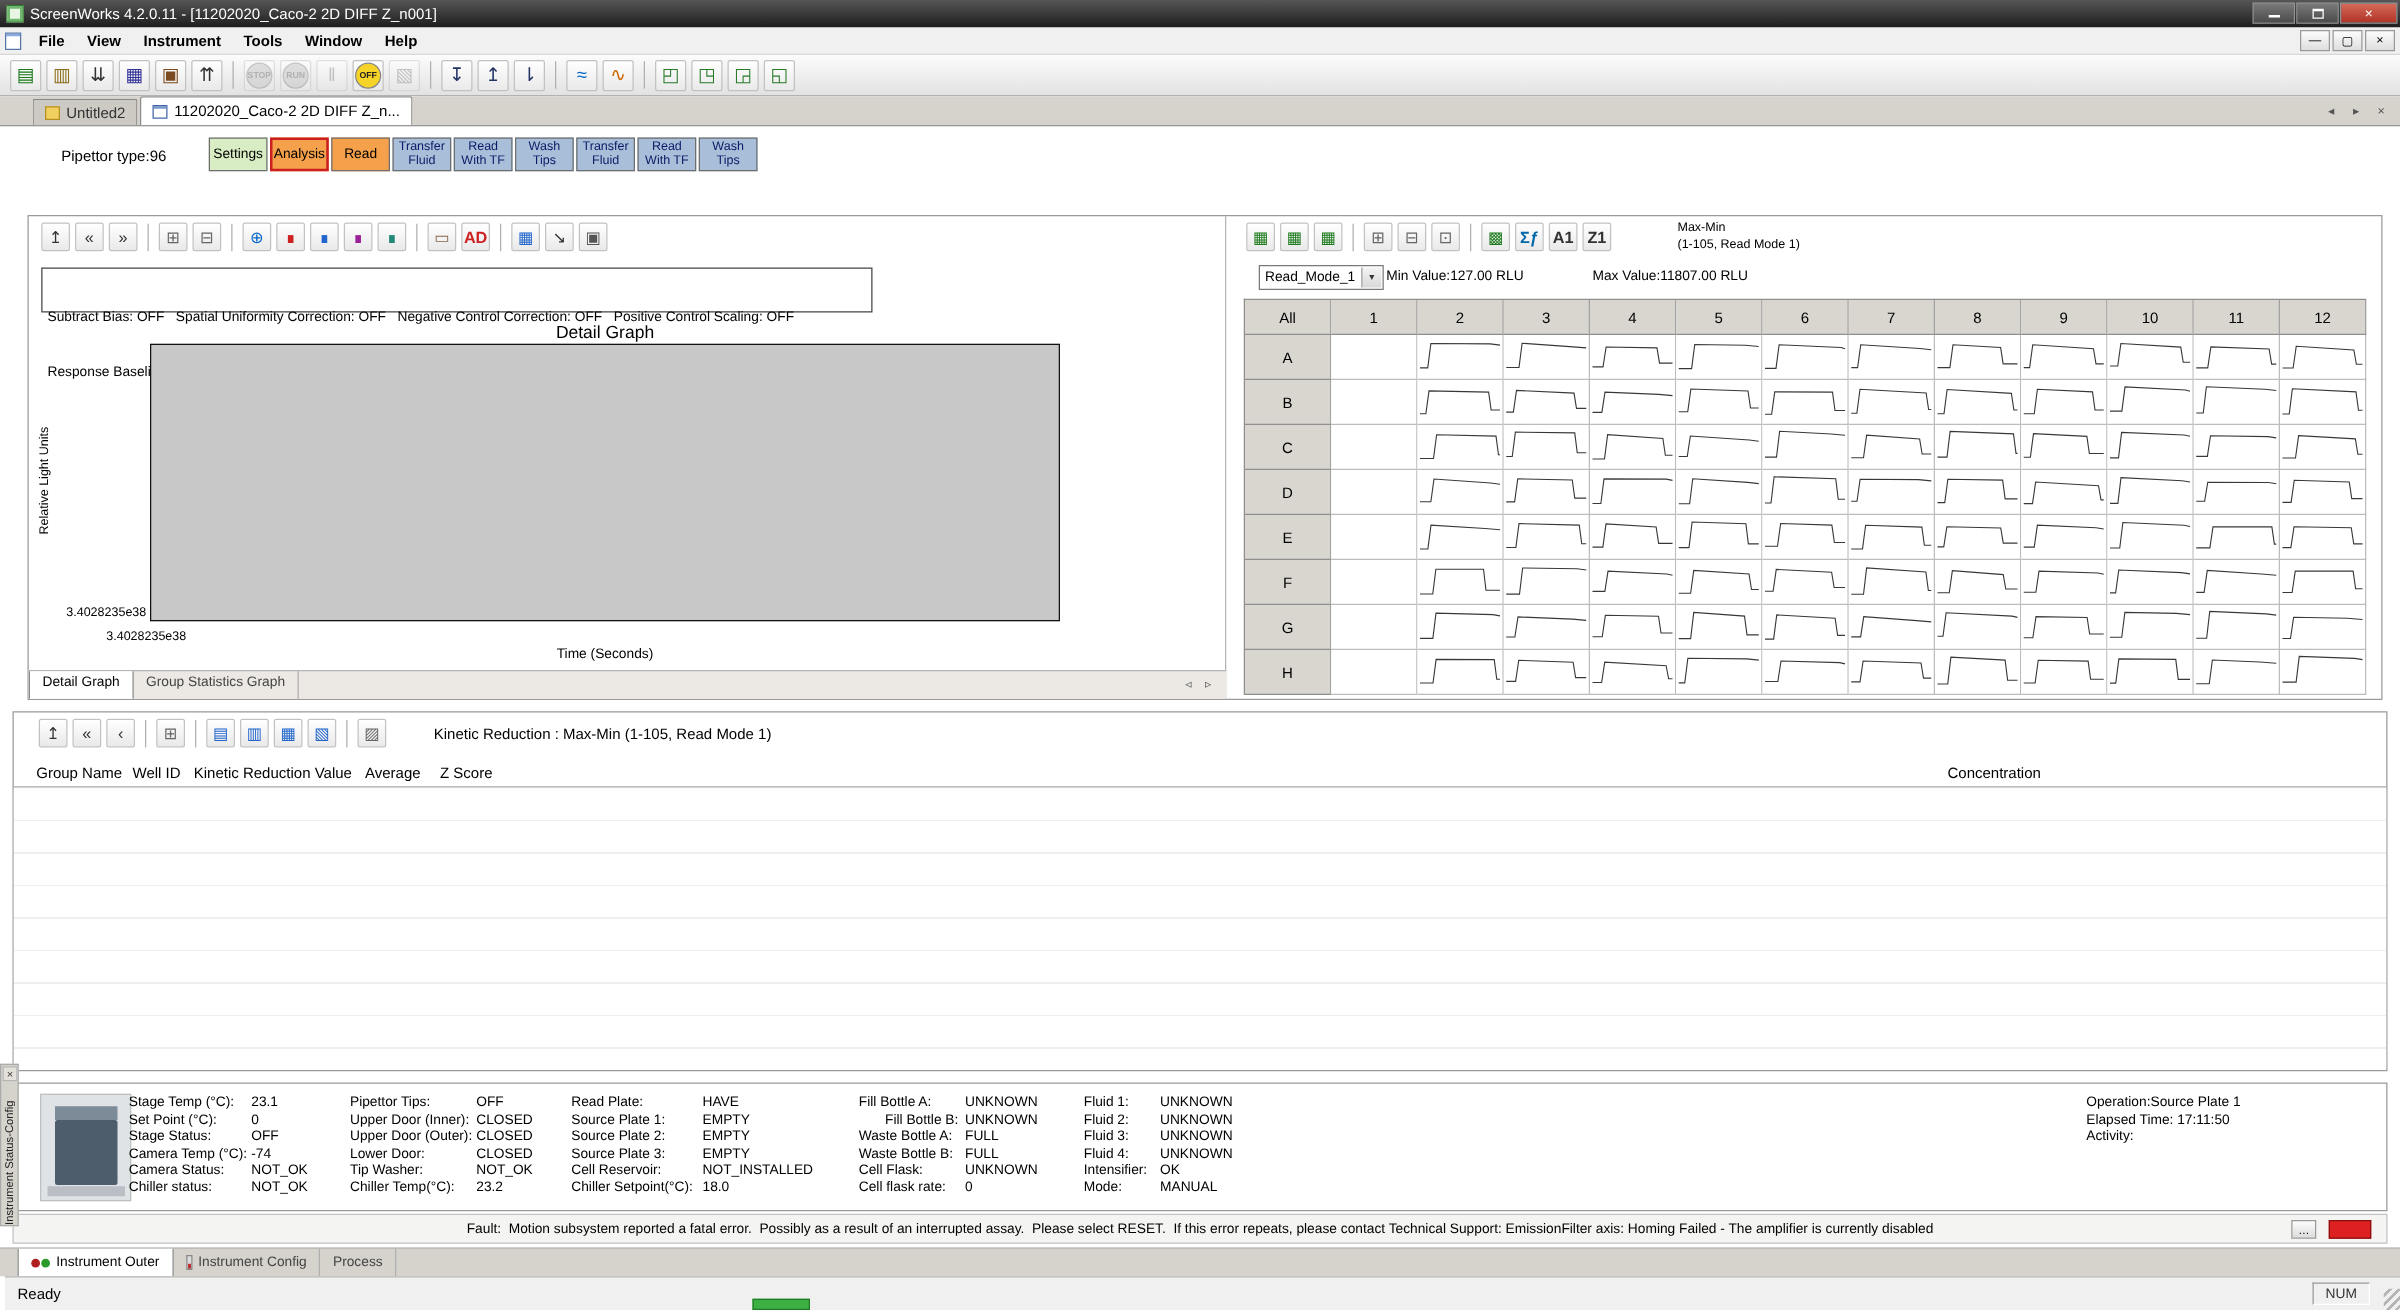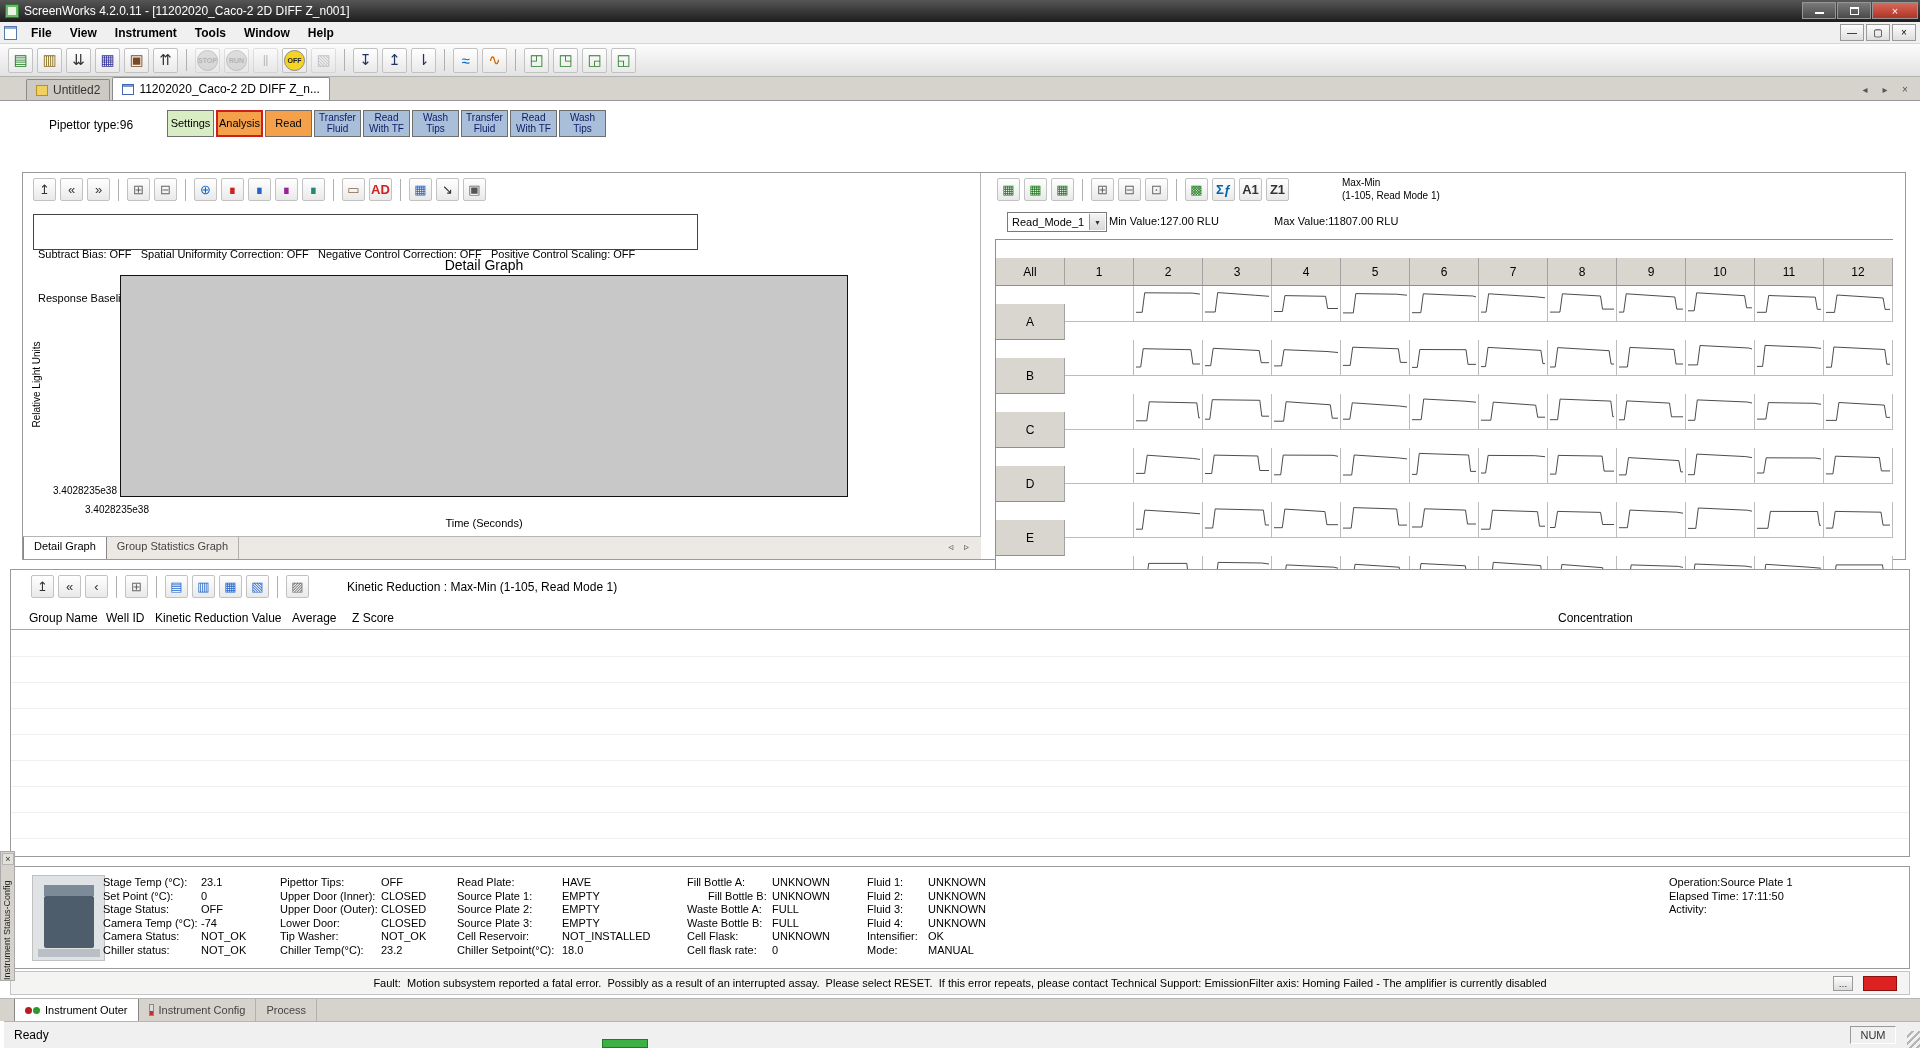--- a/index.html
+++ b/index.html
@@ -106,21 +106,21 @@
   #min-value { position:absolute; left:127px; top:4px; font-size:11px; }
   #max-value { position:absolute; left:292px; top:4px; font-size:11px; }
 
   #plate-grid { position:absolute; left:13px; top:66px; border-top:1px solid #8f8f8f;
                 border-left:1px solid #8f8f8f; background:#fff; width:898px; }
   .plate-row { display:flex; }
   .plate-cell { border-right:1px solid #bcbcbc; border-bottom:1px solid #bcbcbc; height:36px; width:69px;
                 overflow:hidden; }
   .plate-header-cell, .plate-row-label { background:#d9d6d0; display:flex; align-items:center;
                 justify-content:center; font-size:12px; border-right-color:#a2a2a2;
-                border-bottom-color:#8f8f8f;margin-top:18px; }
+                border-bottom-color:#8f8f8f; }
   .plate-header-cell { height:28px; }
   .plate-row-label { width:69px; }
   .plate-well { background:#fff; padding:1px; }
 
   
   #kinetic-region { position:absolute; left:10px; top:569px; width:1900px; height:288px;
                     border:1px solid #9a9a9a; background:#fff; }
   #kinetic-title { position:absolute; left:336px; top:10px; font-size:12px; }
   #kinetic-header { position:absolute; left:0; top:38px; width:1898px; height:22px;
                     border-bottom:1px solid #a8a8a8; }

